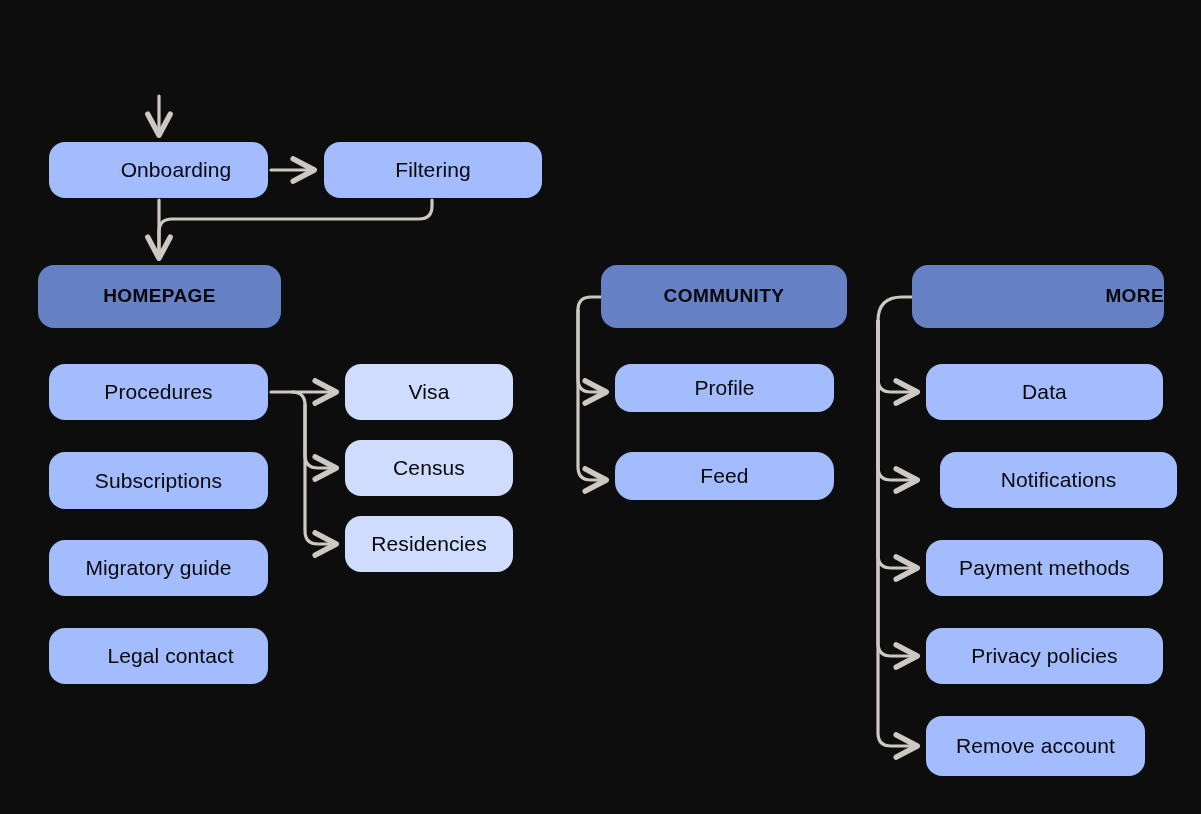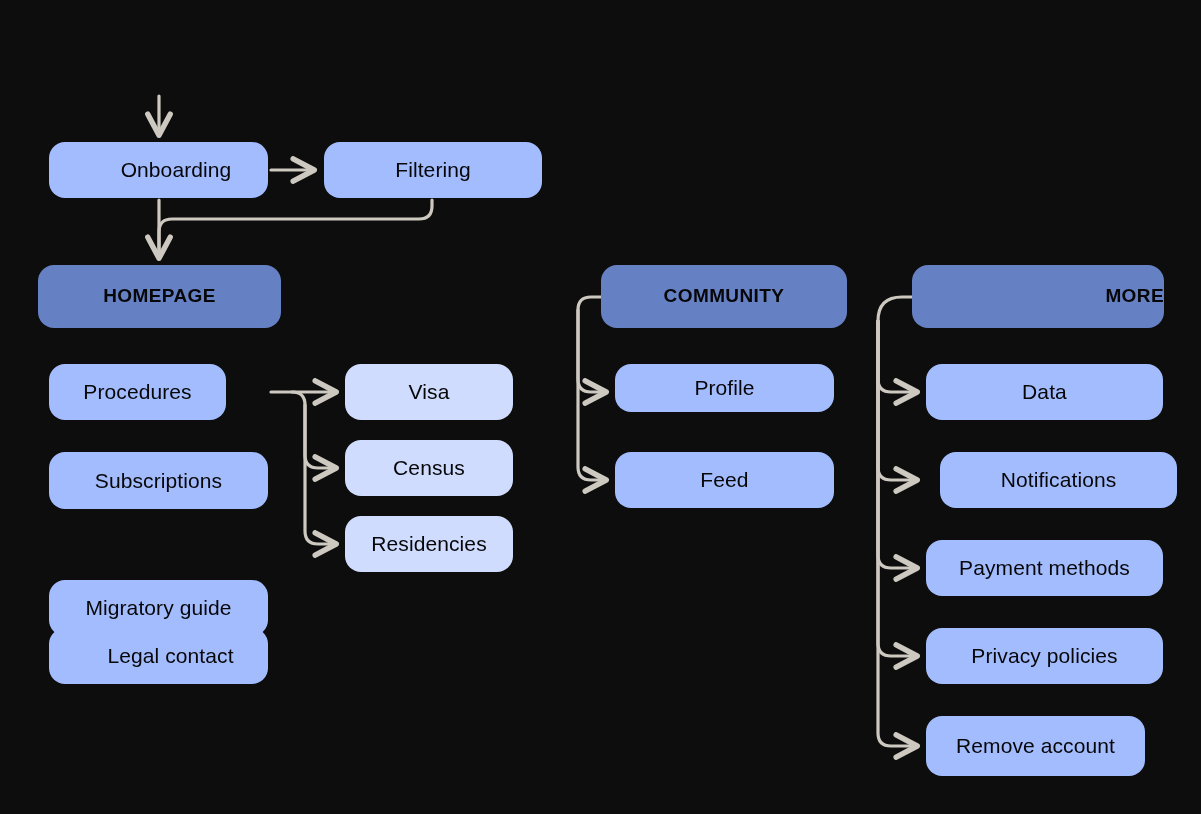--- a/index.html
+++ b/index.html
@@ -99,29 +99,29 @@
   </div>
 
   <div class="node primary" style="left:311px; top:142px; width:218px; height:56px;margin-left:13px;">
     <span>Filtering</span>
   </div>
 
   <div class="node header" style="left:38px; top:265px; width:243px; height:63px;">
     <span>HOMEPAGE</span>
   </div>
 
-  <div class="node primary" style="left:49px; top:364px; width:177px; height:56px;">
+  <div class="node primary" style="left:49px; top:364px; width:219px; height:56px;">
     <span>Procedures</span>
   </div>
 
   <div class="node primary" style="left:49px; top:452px; width:219px; height:57px;">
     <span>Subscriptions</span>
   </div>
 
-  <div class="node primary" style="left:49px; top:540px; width:219px; height:56px;margin-top:40px;">
+  <div class="node primary" style="left:49px; top:540px; width:219px; height:56px;">
     <span>Migratory guide</span>
   </div>
 
   <div class="node primary" style="left:49px; top:628px; width:219px; height:56px;padding-left:24px;">
     <span>Legal contact</span>
   </div>
 
   <div class="node secondary" style="left:345px; top:364px; width:168px; height:56px;align-items:center;">
     <span>Visa</span>
   </div>
@@ -135,21 +135,21 @@
   </div>
 
   <div class="node header" style="left:601px; top:265px; width:246px; height:63px;">
     <span>COMMUNITY</span>
   </div>
 
   <div class="node primary" style="left:615px; top:364px; width:219px; height:48px;">
     <span>Profile</span>
   </div>
 
-  <div class="node primary" style="left:615px; top:452px; width:219px; height:56px;">
+  <div class="node primary" style="left:615px; top:452px; width:219px; height:48px;border-radius:18px;">
     <span>Feed</span>
   </div>
 
   <div class="node header" style="left:912px; top:265px; width:252px; height:63px;justify-content:flex-end;">
     <span>MORE</span>
   </div>
 
   <div class="node primary" style="left:926px; top:364px; width:237px; height:56px;">
     <span>Data</span>
   </div>

